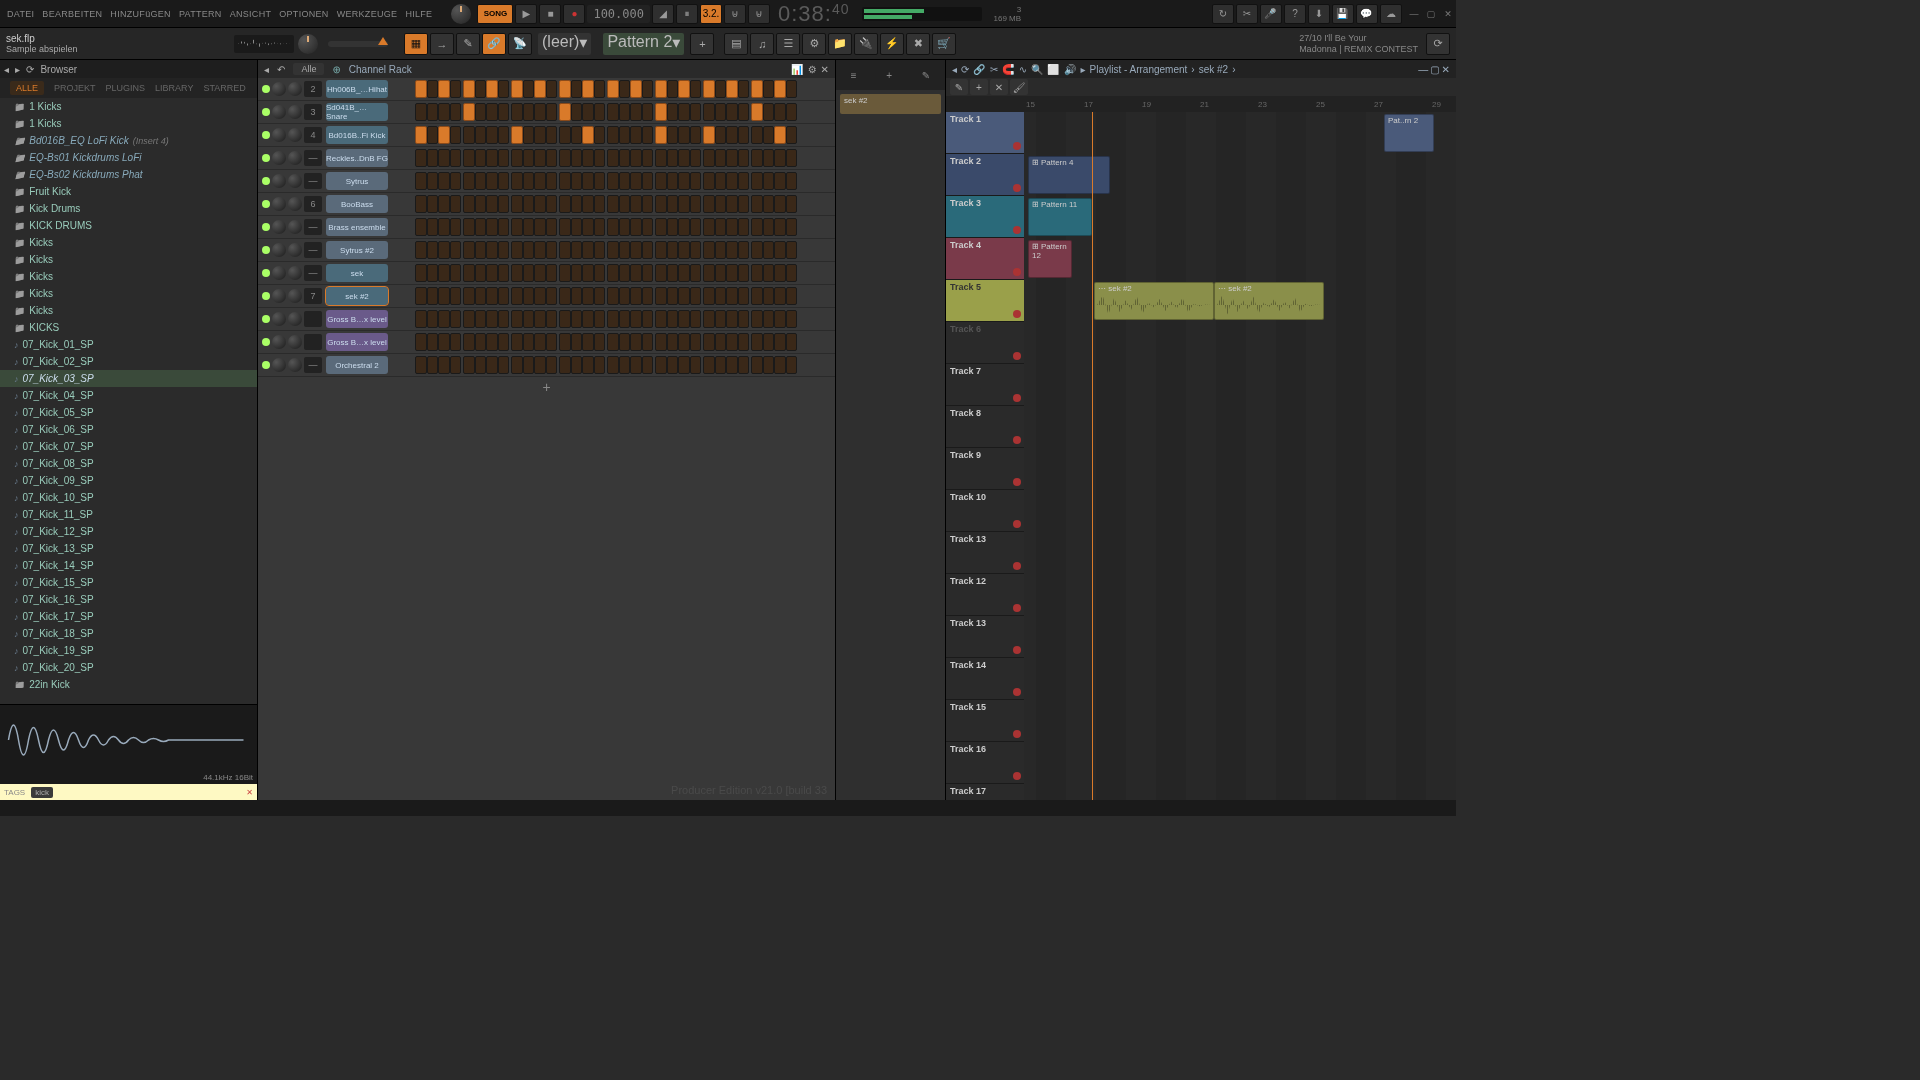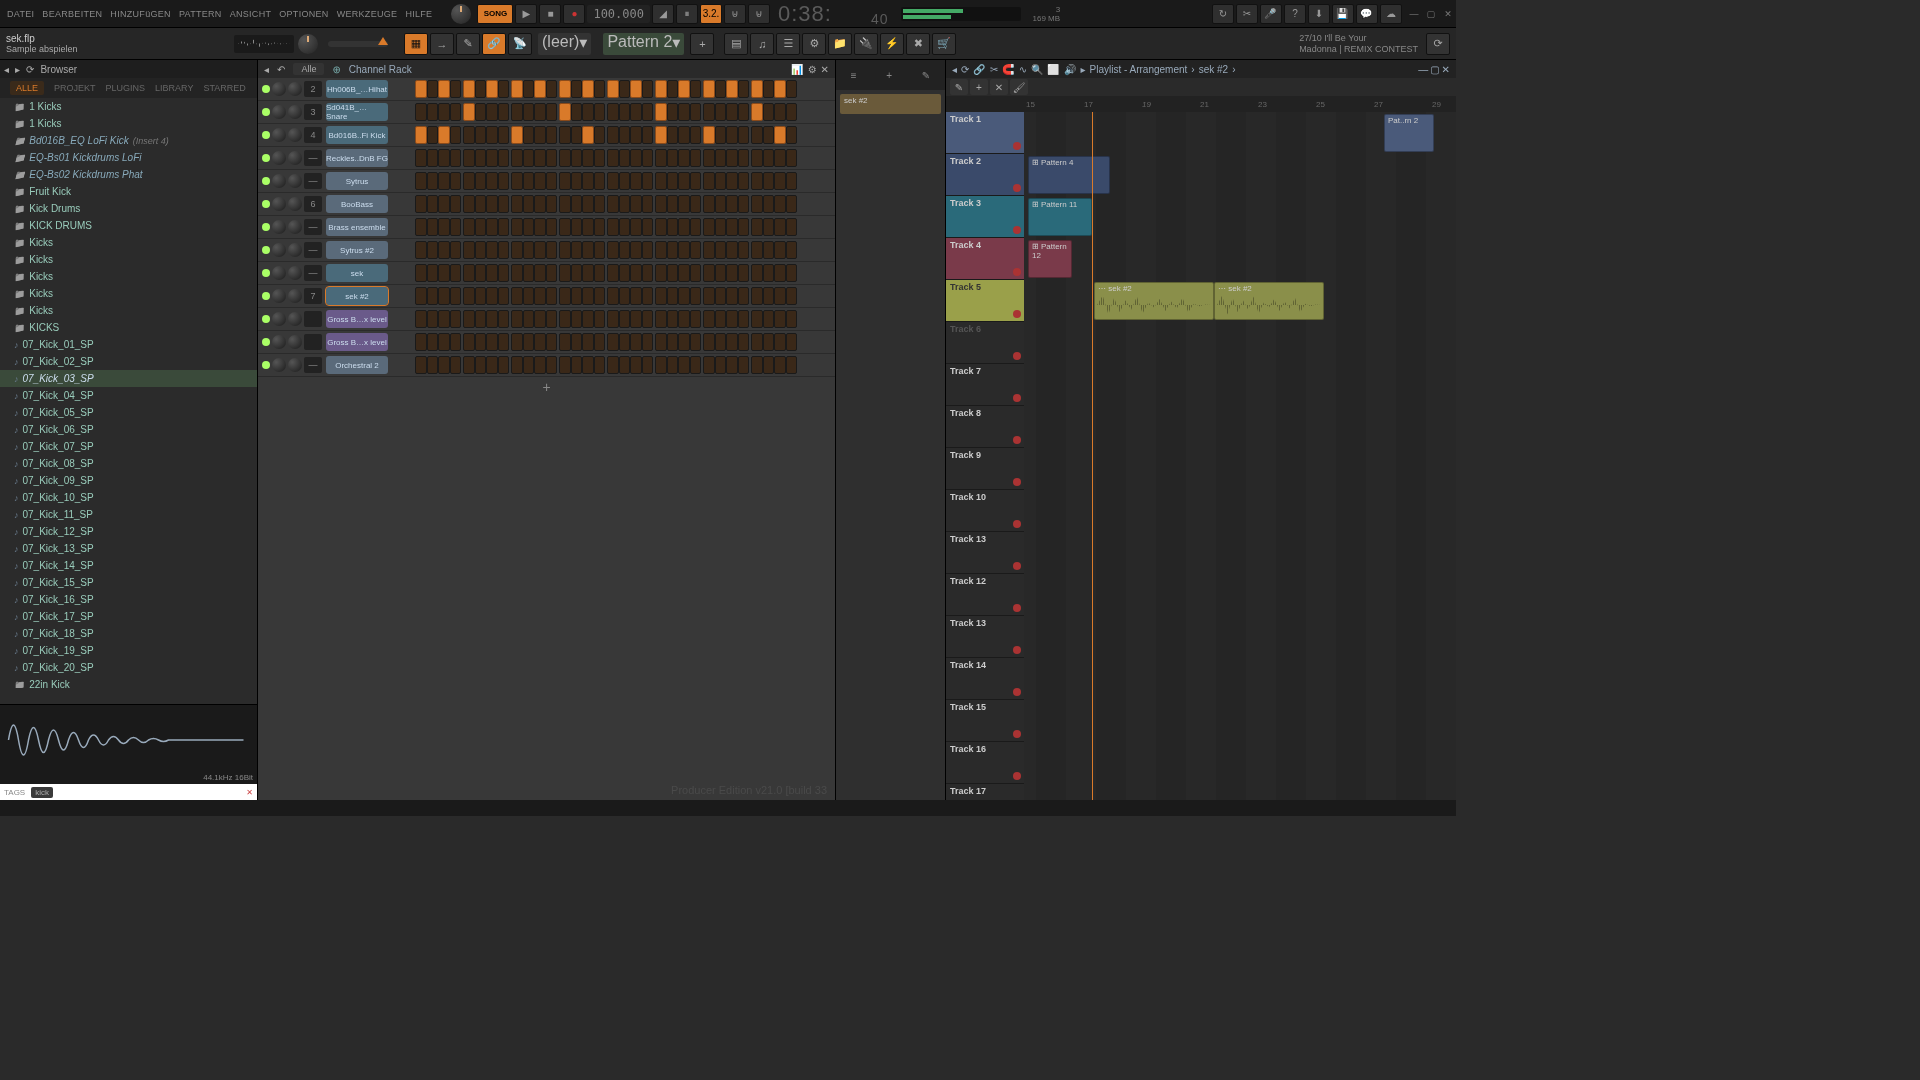--- a/index.html
+++ b/index.html
@@ -6,21 +6,21 @@
 body { background: #2a2a2a; color: #ccc; width: 1456px; height: 816px; overflow: hidden; font-size: 10px; }
 
 
 .topbar { height: 28px; background: #1a1a1a; display: flex; align-items: center; border-bottom: 1px solid #000; }
 .menubar { display: flex; gap: 2px; padding: 0 4px; font-size: 9px; color: #888; letter-spacing: 0.3px; }
 .menubar span { padding: 2px 3px; }
 .transport { display: flex; align-items: center; gap: 2px; margin-left: 8px; }
 .tbtn { width: 22px; height: 20px; background: #2f2f2f; border: 1px solid #111; border-radius: 2px; display: flex; align-items: center; justify-content: center; cursor: pointer; font-size: 10px; color: #999; }
 .tbtn.active { background: #d97a2a; color: #000; }
 .songbtn { width: 36px; font-size: 8px; font-weight: bold; }
-.timecounter { font-family: 'Courier New', monospace; font-size: 22px; color: #5a5a5a; margin: 0 8px; letter-spacing: 1px; display: flex; align-items: flex-end; gap: 39px; }
+.timecounter { font-family: 'Courier New', monospace; font-size: 22px; color: #5a5a5a; margin: 0 8px; letter-spacing: 1px; display: flex; align-items: flex-start; }
 .timecounter .ms { font-size: 14px; }
 .tempo { background: #222; padding: 2px 6px; font-family: monospace; font-size: 12px; color: #888; border-radius: 2px; }
 .meters { width: 120px; height: 14px; background: #111; margin: 0 4px; border-radius: 2px; position: relative; }
 .meters::before { content:''; position:absolute; left:2px; top:2px; width:50%; height:4px; background:#4a6; }
 .meters::after { content:''; position:absolute; left:2px; bottom:2px; width:40%; height:4px; background:#4a6; }
 .cpubar { display: flex; flex-direction: column; font-size: 8px; color: #777; margin: 0 8px; text-align: right; }
 .righticons { display: flex; gap: 2px; margin-left: auto; margin-right: 4px; }
 .winbtns { display: flex; gap: 1px; }
 .winbtns div { width: 16px; height: 14px; background: #1a1a1a; color: #777; display: flex; align-items: center; justify-content: center; font-size: 9px; cursor: pointer; }
 
@@ -52,21 +52,21 @@
 .tree { flex: 1; overflow-y: auto; font-size: 10px; }
 .tree-item { display: flex; align-items: center; height: 17px; padding-left: 14px; color: #9cb; cursor: pointer; }
 .tree-item.folder::before { content:'📁'; font-size:9px; margin-right:4px; filter: grayscale(1) brightness(0.7); }
 .tree-item.file::before { content:'♪'; font-size:9px; margin-right:4px; color:#678; }
 .tree-item.sel { background: #3a4a3a; color: #cde; font-style: italic; }
 .tree-item.ital { color: #8ab; font-style: italic; }
 .tree-item .extra { color: #777; font-style: italic; margin-left: 4px; font-size: 9px; }
 .wavepreview { height: 80px; background: #1a1a1a; position: relative; border-top: 1px solid #000; margin-top: 16px; }
 .wavepreview svg { width: 100%; height: 70px; }
 .waveinfo { position: absolute; bottom: 2px; right: 4px; font-size: 8px; color: #888; }
-.tagbar { height: 16px; background: #ffffff; display: flex; align-items: center; font-size: 8px; color: #888; padding: 0 4px; gap: 6px; }
+.tagbar { height: 16px; background: #fef9c3; display: flex; align-items: center; font-size: 8px; color: #888; padding: 0 4px; gap: 6px; }
 .tagbar .tag { background: #3a3a3a; padding: 1px 4px; border-radius: 2px; color: #aaa; }
 .tagbar .close { margin-left: auto; color: #c44; cursor: pointer; }
 
 
 .rack { width: 578px; background: #3a3a3a; display: flex; flex-direction: column; border-right: 1px solid #000; }
 .rackhead { height: 18px; background: #2a2a2a; display: flex; align-items: center; padding: 0 6px; font-size: 10px; color: #aaa; gap: 8px; }
 .rackhead .title { color: #9ab; }
 .rackhead .dd { background: #333; padding: 1px 8px; border-radius: 2px; font-size: 9px; }
 .rackhead .right { margin-left: auto; display: flex; gap: 4px; }
 .rackbody { flex: 1; background: #383838; overflow: hidden; position: relative; }

